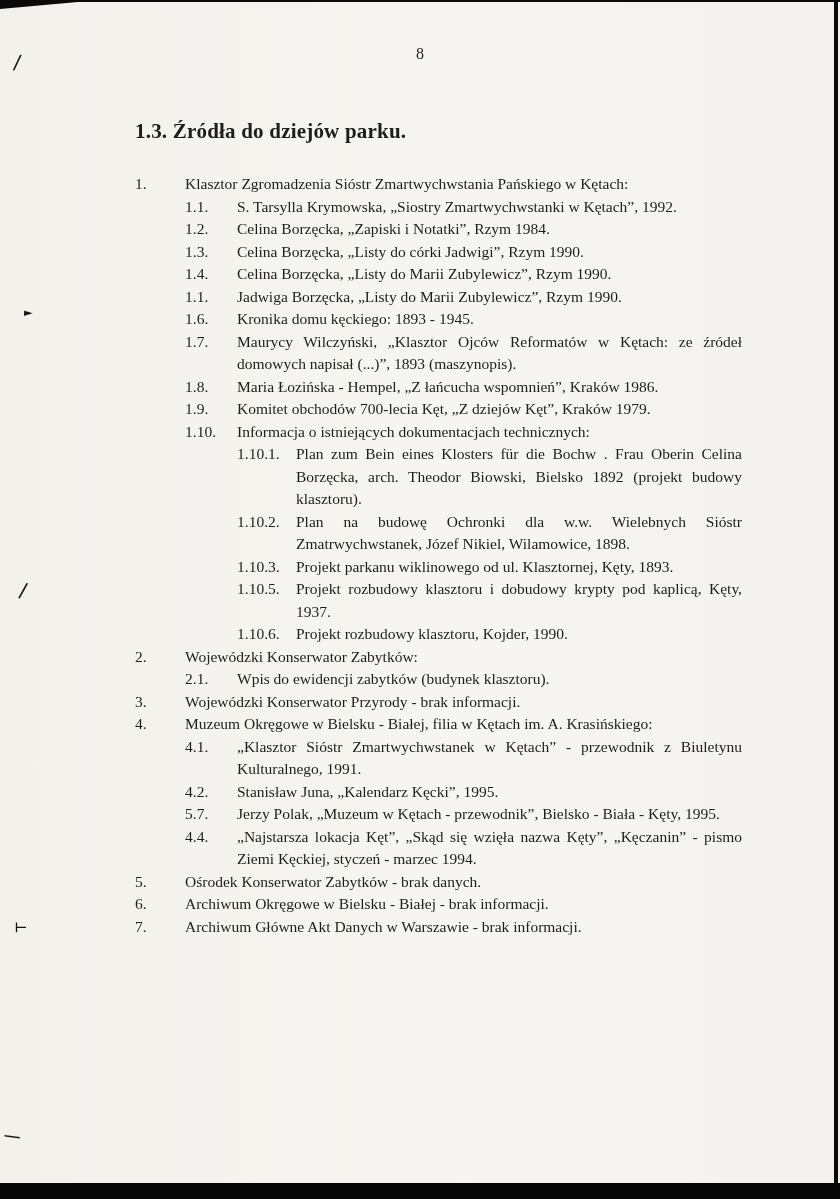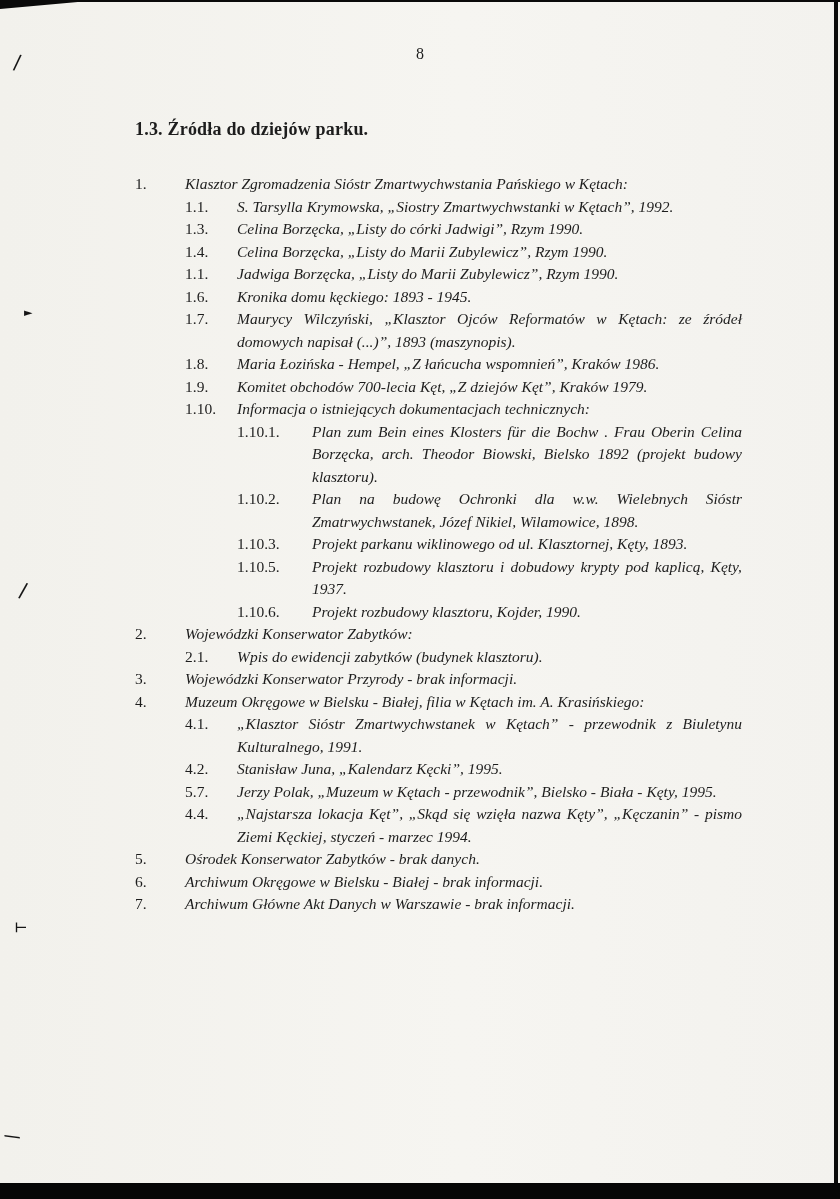--- a/index.html
+++ b/index.html
@@ -12,32 +12,32 @@
     font-family: "Liberation Serif", "DejaVu Serif", serif;
     color: #1d1d1d;
     overflow: hidden;
   }
   .page-number {
     position: absolute; top: 45px; left: 0; width: 100%;
     text-align: center; font-size: 16px;
   }
   .heading {
     position: absolute; top: 119px; left: 135px;
-    font-size: 18px; font-weight: 700; letter-spacing: 0.2px;
+    font-size: 21px; font-weight: 700; letter-spacing: 0.2px;
   }
   .content {
     position: absolute; top: 173px; left: 135px; width: 607px;
     font-size: 15.5px; line-height: 22.5px;
   }
   .item { display: flex; align-items: flex-start; }
   .item .num { flex: 0 0 50px; }
-  .item .text { flex: 1 1 auto; text-align: justify; font-style: italic; }
+  .item .text { flex: 1 1 auto; text-align: justify; }
   .item.l2 { padding-left: 50px; }
   .item.l2 .num { flex-basis: 52px; }
-  .item.l3 { padding-left: 102px; gap: 16px; }
+  .item.l3 { padding-left: 102px; }
   .item.l3 .num { flex-basis: 59px; }
 
   
   .top-edge   { position: absolute; top: 0; left: 0; width: 100%; height: 2px; background: #0a0a0a; }
   .top-wedge  { position: absolute; top: 0; left: 0; width: 100px; height: 9px; background: #0a0a0a;
                 clip-path: polygon(0 0, 100% 0, 0 100%); }
   .right-edge { position: absolute; top: 0; right: 2px; width: 4px; height: 100%; background: #0a0a0a; }
   .bottom-edge{ position: absolute; bottom: 0; left: 0; width: 100%; height: 16px; background: #060606; }
 
   
@@ -68,20 +68,24 @@
   <div class="heading">1.3. Źródła do dziejów parku.</div>
 
   <div class="content">
       <div class="item l1">
         <span class="num">1.</span>
         <span class="text">Klasztor Zgromadzenia Sióstr Zmartwychwstania Pańskiego w Kętach:</span>
       </div>
       <div class="item l2">
         <span class="num">1.1.</span>
         <span class="text">S. Tarsylla Krymowska, „Siostry Zmartwychwstanki w Kętach”, 1992.</span>
+      </div>
+      <div class="item l2">
+        <span class="num">1.2.</span>
+        <span class="text">Celina Borzęcka, „Zapiski i Notatki”, Rzym 1984.</span>
       </div>
       <div class="item l2">
         <span class="num">1.3.</span>
         <span class="text">Celina Borzęcka, „Listy do córki Jadwigi”, Rzym 1990.</span>
       </div>
       <div class="item l2">
         <span class="num">1.4.</span>
         <span class="text">Celina Borzęcka, „Listy do Marii Zubylewicz”, Rzym 1990.</span>
       </div>
       <div class="item l2">

